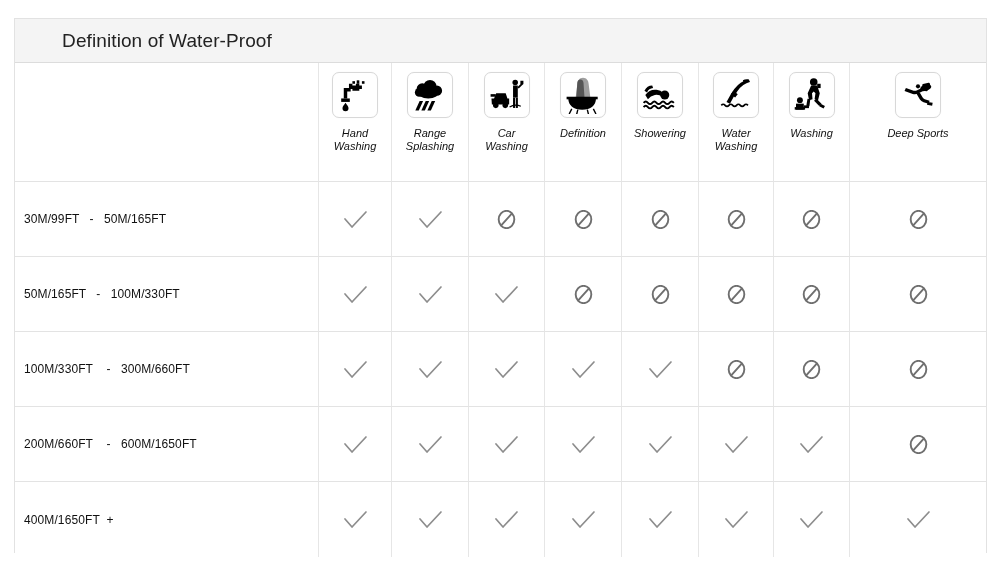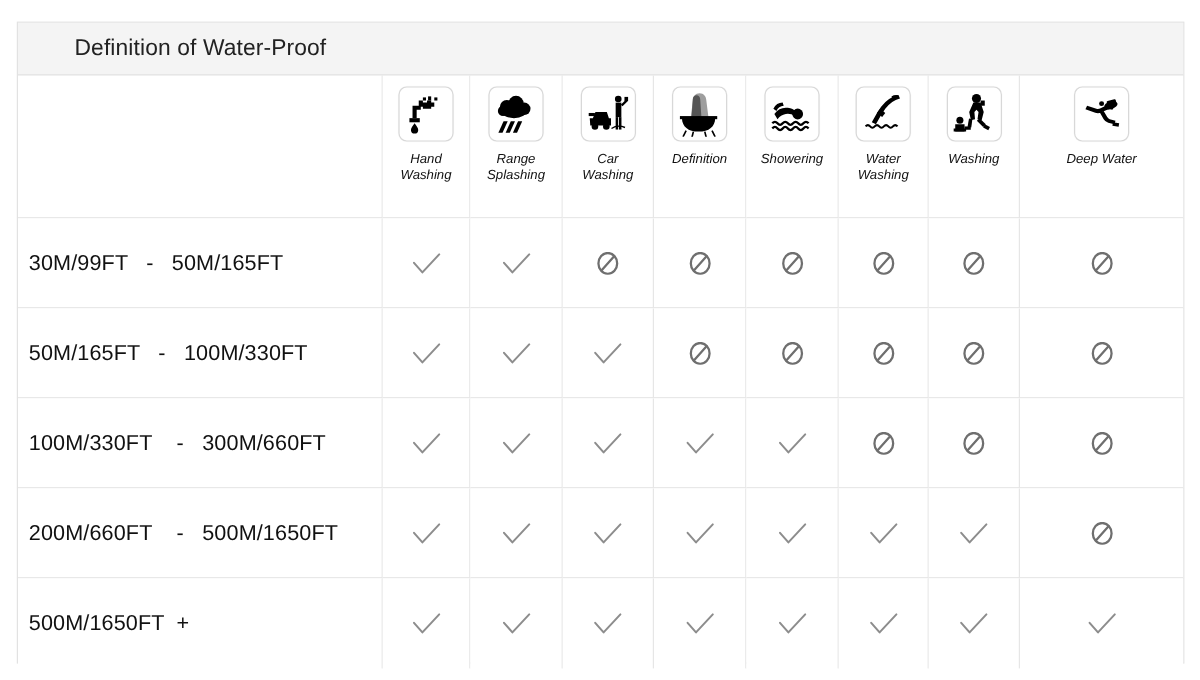--- a/index.html
+++ b/index.html
@@ -108,21 +108,21 @@
   
   .blank-cell { }
 
   
   .drow-h { height: 75px; }
 
   .range-cell {
     display: flex;
     align-items: center;
     padding-left: 9px;
-    font-size: 18px;
+    font-size: 12px;
     color: #111;
     letter-spacing: 0.1px;
     white-space: pre;
     text-align: right;
   }
 
   .mark-cell {
     display: flex;
     align-items: center;
     justify-content: center;
@@ -201,21 +201,21 @@
             </svg>
           </div>
           <div class="icon-label">Washing</div>
         </div>
         <div class="cell hrow-h icon-cell last-col">
           <div class="icon-box">
             <svg width="38" height="38" viewBox="0 0 44 44">
               <use xlink:href="#ico-deep-scuba-diver-icon"></use>
             </svg>
           </div>
-          <div class="icon-label">Deep Water</div>
+          <div class="icon-label">Deep Sports</div>
         </div>
         <div class="cell drow-h range-cell">30M/99FT   -   50M/165FT</div>
         <div class="cell drow-h mark-cell">
           <span class="mark">
             <svg width="25" height="19" viewBox="0 0 25 19">
               <use xlink:href="#ico-check-mark-icon"></use>
             </svg>
           </span>
         </div>
         <div class="cell drow-h mark-cell">
@@ -374,21 +374,21 @@
             </svg>
           </span>
         </div>
         <div class="cell drow-h mark-cell last-col">
           <span class="mark">
             <svg width="19" height="19" viewBox="0 0 18 18">
               <use xlink:href="#ico-prohibited-icon"></use>
             </svg>
           </span>
         </div>
-        <div class="cell drow-h range-cell">200M/660FT    -   500M/1650FT</div>
+        <div class="cell drow-h range-cell">200M/660FT    -   600M/1650FT</div>
         <div class="cell drow-h mark-cell">
           <span class="mark">
             <svg width="25" height="19" viewBox="0 0 25 19">
               <use xlink:href="#ico-check-mark-icon"></use>
             </svg>
           </span>
         </div>
         <div class="cell drow-h mark-cell">
           <span class="mark">
             <svg width="25" height="19" viewBox="0 0 25 19">
@@ -431,21 +431,21 @@
             </svg>
           </span>
         </div>
         <div class="cell drow-h mark-cell last-col">
           <span class="mark">
             <svg width="19" height="19" viewBox="0 0 18 18">
               <use xlink:href="#ico-prohibited-icon"></use>
             </svg>
           </span>
         </div>
-        <div class="cell drow-h range-cell last-row">500M/1650FT  +</div>
+        <div class="cell drow-h range-cell last-row">400M/1650FT  +</div>
         <div class="cell drow-h mark-cell last-row">
           <span class="mark">
             <svg width="25" height="19" viewBox="0 0 25 19">
               <use xlink:href="#ico-check-mark-icon"></use>
             </svg>
           </span>
         </div>
         <div class="cell drow-h mark-cell last-row">
           <span class="mark">
             <svg width="25" height="19" viewBox="0 0 25 19">

